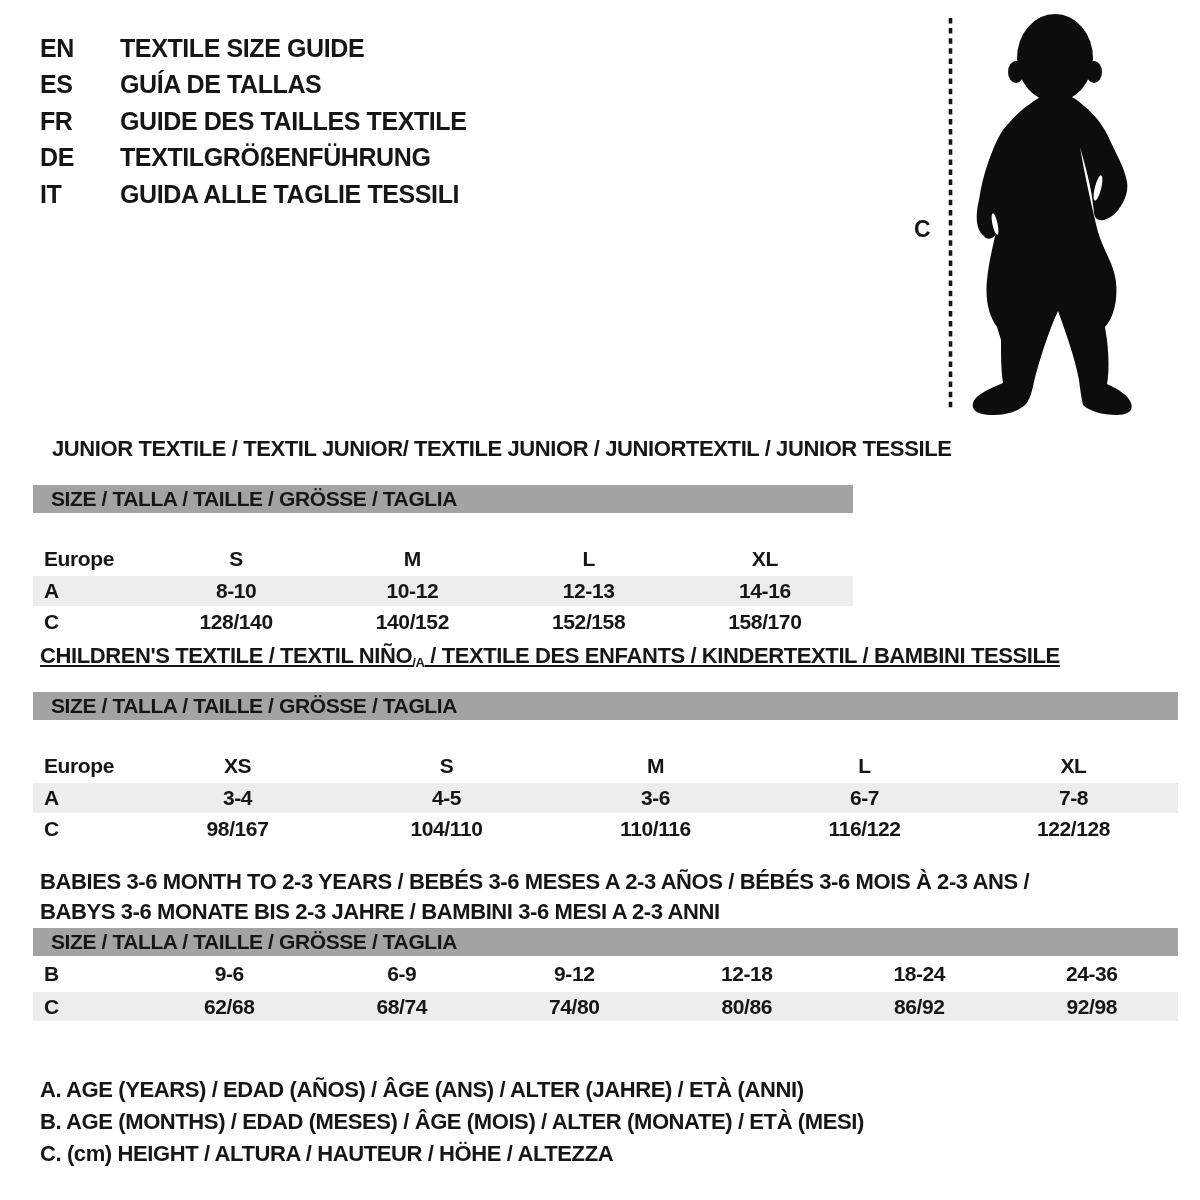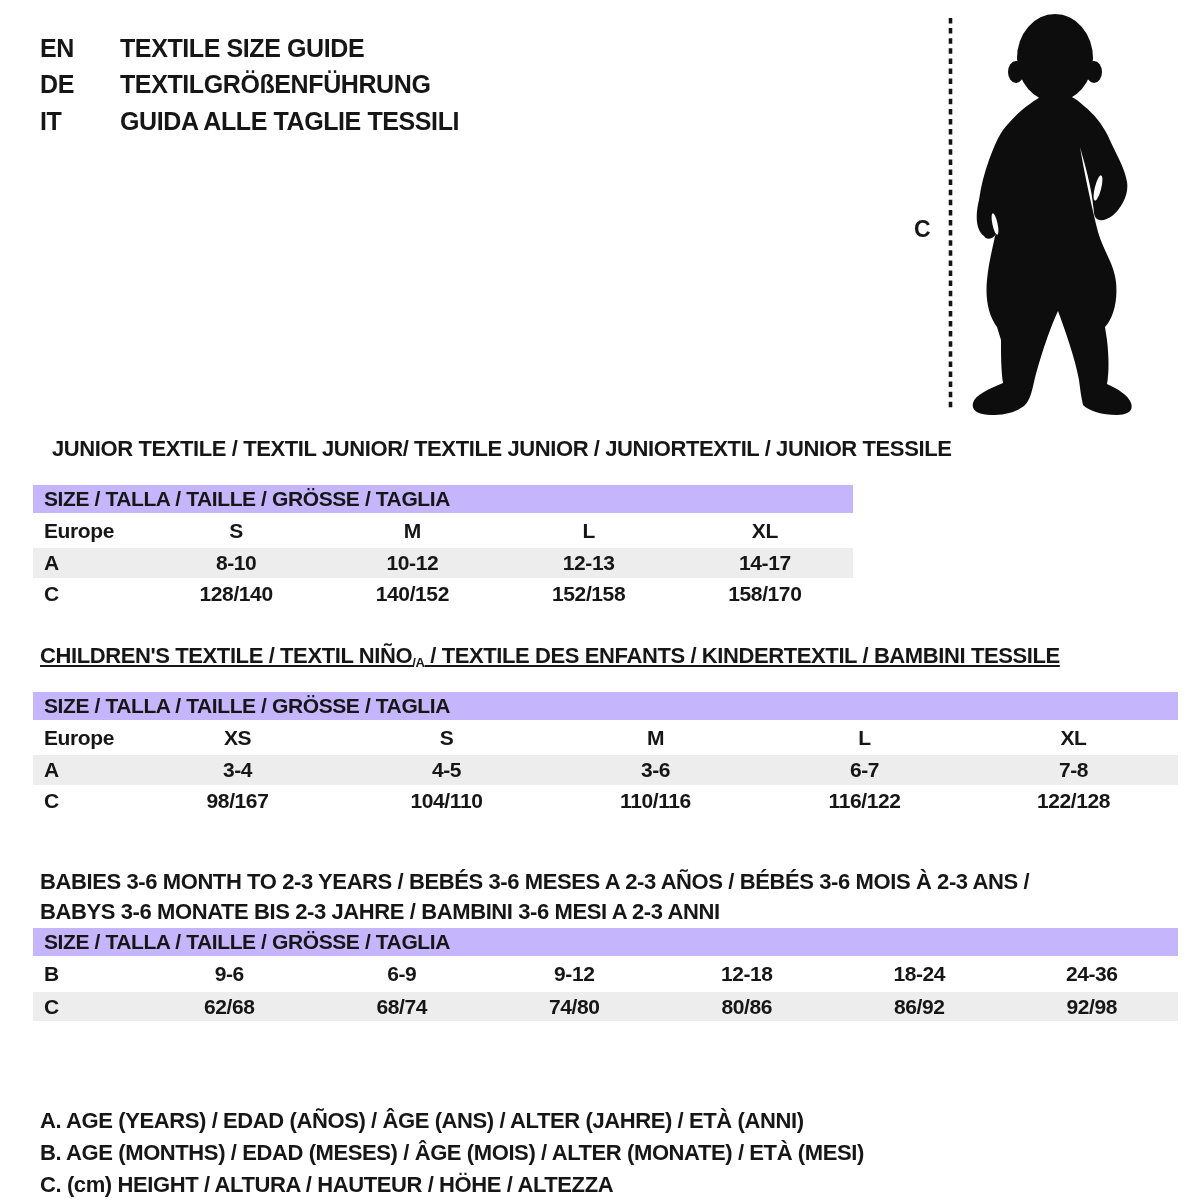--- a/index.html
+++ b/index.html
@@ -13,46 +13,54 @@
   .lang-row{display:flex;height:36.5px;align-items:center;}
   .lang-code{width:80px;}
   
   .figure-svg{position:absolute;left:930px;top:10px;}
   .measure-label{position:absolute;left:914px;top:216px;font-size:23px;}
   
   .section-title{position:absolute;font-size:22px;white-space:nowrap;}
   .title-sub{font-size:13px;vertical-align:-4px;letter-spacing:-0.3px;}
   
   .size-table{position:absolute;font-size:21px;}
-  .t-header{background:#c4b5fd;height:28px;display:flex;align-items:center;padding-left:11px;}
+  .t-header{background:#a3a3a3;height:28px;display:flex;align-items:center;padding-left:18px;}
   .t-row{display:grid;align-items:center;}
   .t-row.shaded{background:#ededed;}
   .cols4{grid-template-columns:115px repeat(4,1fr);}
   .cols5{grid-template-columns:100px repeat(5,1fr);}
   .cols6{grid-template-columns:110px repeat(6,1fr);}
-  .rh1{height:35px;}
+  .rh1{height:35px;margin-top:28px;}
   .rh2{height:30px;}
   .rh3{height:32px;}
   .rbh1{height:36px;}
   .rbh2{height:29px;}
   .t-label{padding-left:11px;}
   .t-cell{text-align:center;}
   
-  .legend{position:absolute;left:40px;top:1074px;font-size:22px;margin-top:31px;}
+  .legend{position:absolute;left:40px;top:1074px;font-size:22px;}
   .legend-line{height:32px;display:flex;align-items:center;white-space:nowrap;}
 </style>
 </head>
 <body>
 
 <div class="canvas">
 
   <div class="lang-block">
     <div class="lang-row">
       <span class="lang-code">EN</span>
       <span class="lang-label">TEXTILE SIZE GUIDE</span>
+    </div>
+    <div class="lang-row">
+      <span class="lang-code">ES</span>
+      <span class="lang-label">GUÍA DE TALLAS</span>
+    </div>
+    <div class="lang-row">
+      <span class="lang-code">FR</span>
+      <span class="lang-label">GUIDE DES TAILLES TEXTILE</span>
     </div>
     <div class="lang-row">
       <span class="lang-code">DE</span>
       <span class="lang-label">TEXTILGRÖßENFÜHRUNG</span>
     </div>
     <div class="lang-row">
       <span class="lang-code">IT</span>
       <span class="lang-label">GUIDA ALLE TAGLIE TESSILI</span>
     </div>
   </div>
@@ -114,21 +122,21 @@
       <span class="t-cell">S</span>
       <span class="t-cell">M</span>
       <span class="t-cell">L</span>
       <span class="t-cell">XL</span>
     </div>
     <div class="t-row cols4 rh2 shaded">
       <span class="t-label">A</span>
       <span class="t-cell">8-10</span>
       <span class="t-cell">10-12</span>
       <span class="t-cell">12-13</span>
-      <span class="t-cell">14-17</span>
+      <span class="t-cell">14-16</span>
     </div>
     <div class="t-row cols4 rh3">
       <span class="t-label">C</span>
       <span class="t-cell">128/140</span>
       <span class="t-cell">140/152</span>
       <span class="t-cell">152/158</span>
       <span class="t-cell">158/170</span>
     </div>
   </div>
 

